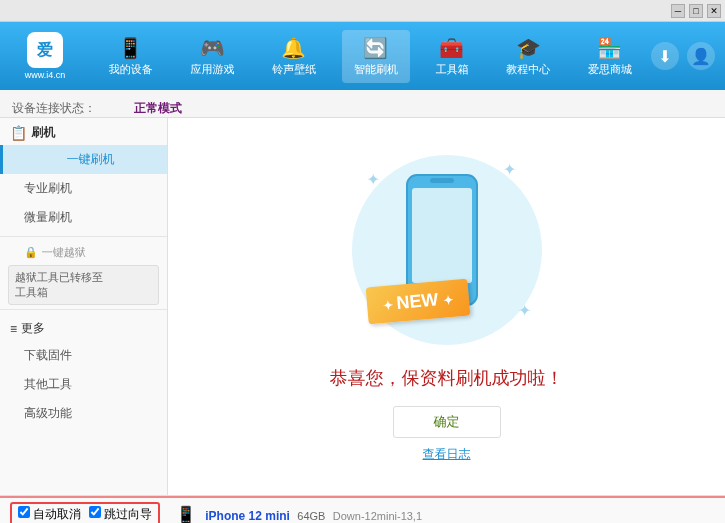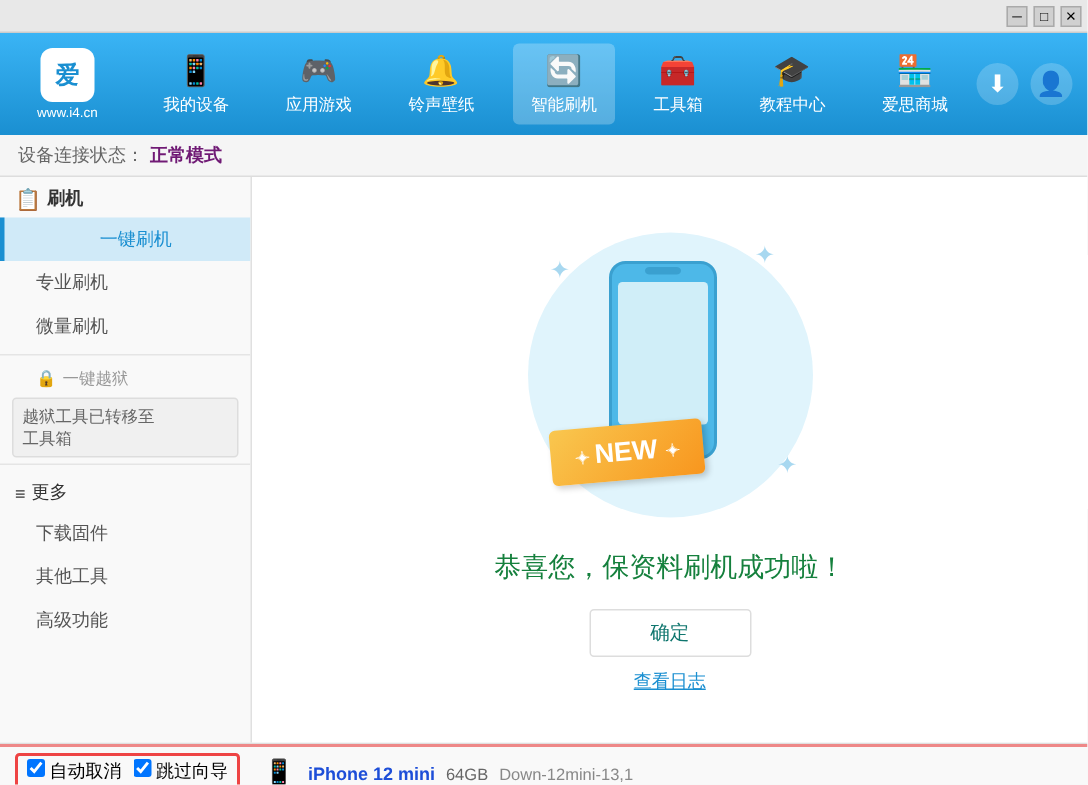--- a/index.html
+++ b/index.html
@@ -68,24 +68,25 @@
       display: flex; align-items: center; justify-content: center;
       color: #fff; font-size: 16px; cursor: pointer;
     }
 
     
     .status-bar {
       background: #f5f5f5;
       border-bottom: 1px solid #ddd;
       height: 28px;
       display: flex;
-      align-items: center;
+      align-items: flex-end;
       padding: 0 12px;
       font-size: 12px;
       color: #333;
+      gap: 34px;
     }
     .status-label { color: #666; }
     .status-value { color: #701a75; font-weight: bold; margin-left: 4px; }
 
     
     .main {
       display: flex;
       height: calc(523px - 22px - 68px - 28px - 28px);
     }
 
@@ -193,28 +194,28 @@
       content: '✦ ';
       font-size: 12px;
     }
     .new-badge::after {
       content: ' ✦';
       font-size: 12px;
     }
 
     .success-text {
       font-size: 18px;
-      color: #15803d;
+      color: #b91c1c;
       margin-bottom: 16px;
       font-weight: normal;
     }
     .confirm-btn {
       background: #fff;
       border: 1px solid #ddd;
-      color: #0f766e;
+      color: #4d7c0f;
       padding: 6px 40px;
       border-radius: 3px;
       cursor: pointer;
       font-size: 13px;
       margin-bottom: 8px;
     }
     .secondary-link {
       color: #1a8fd1;
       cursor: pointer;
       font-size: 12px;

